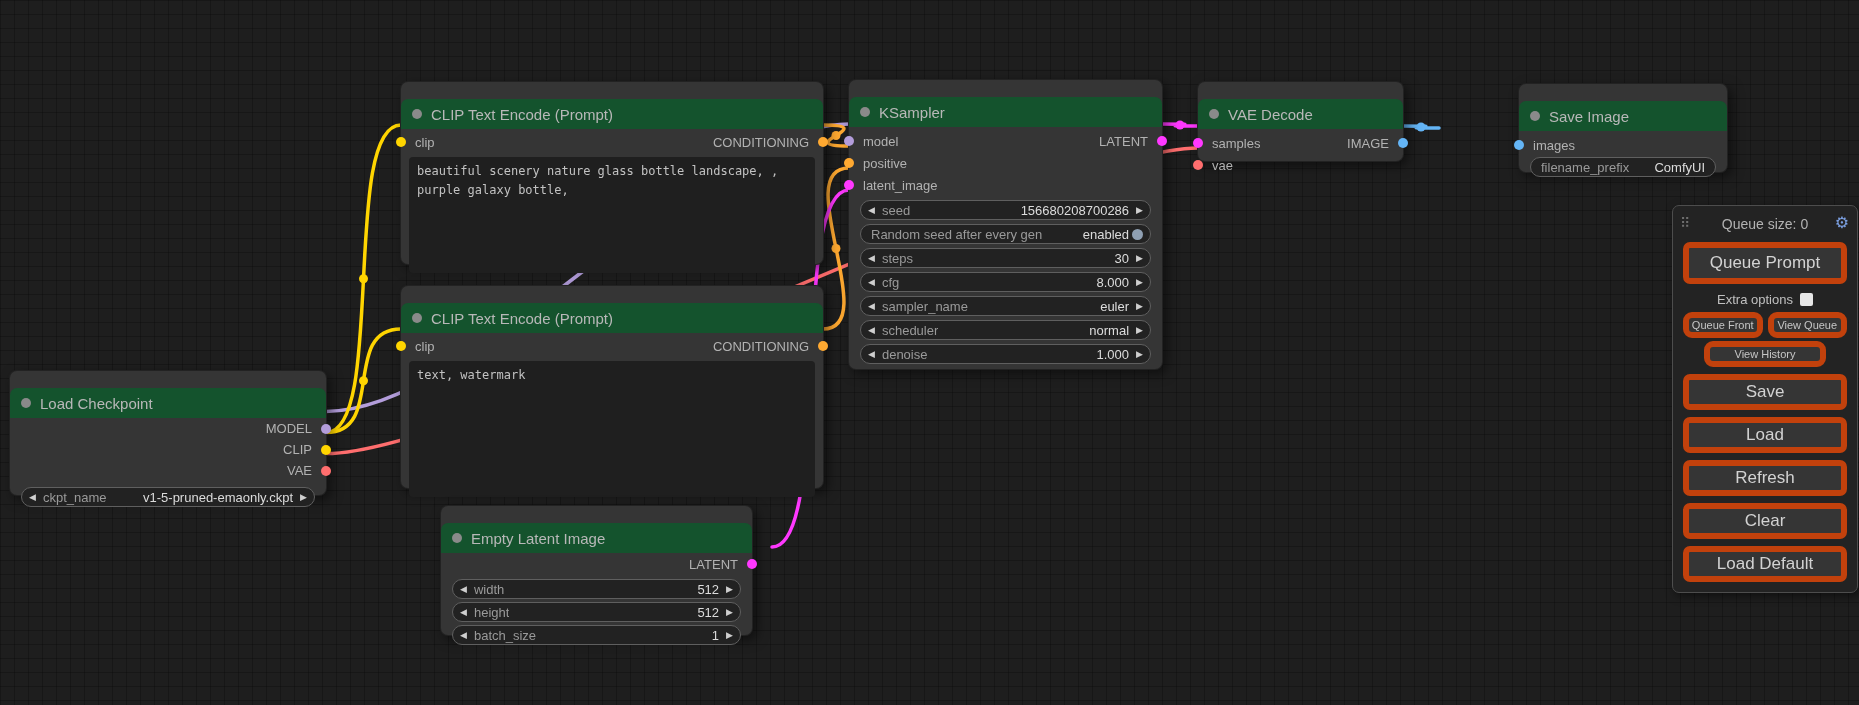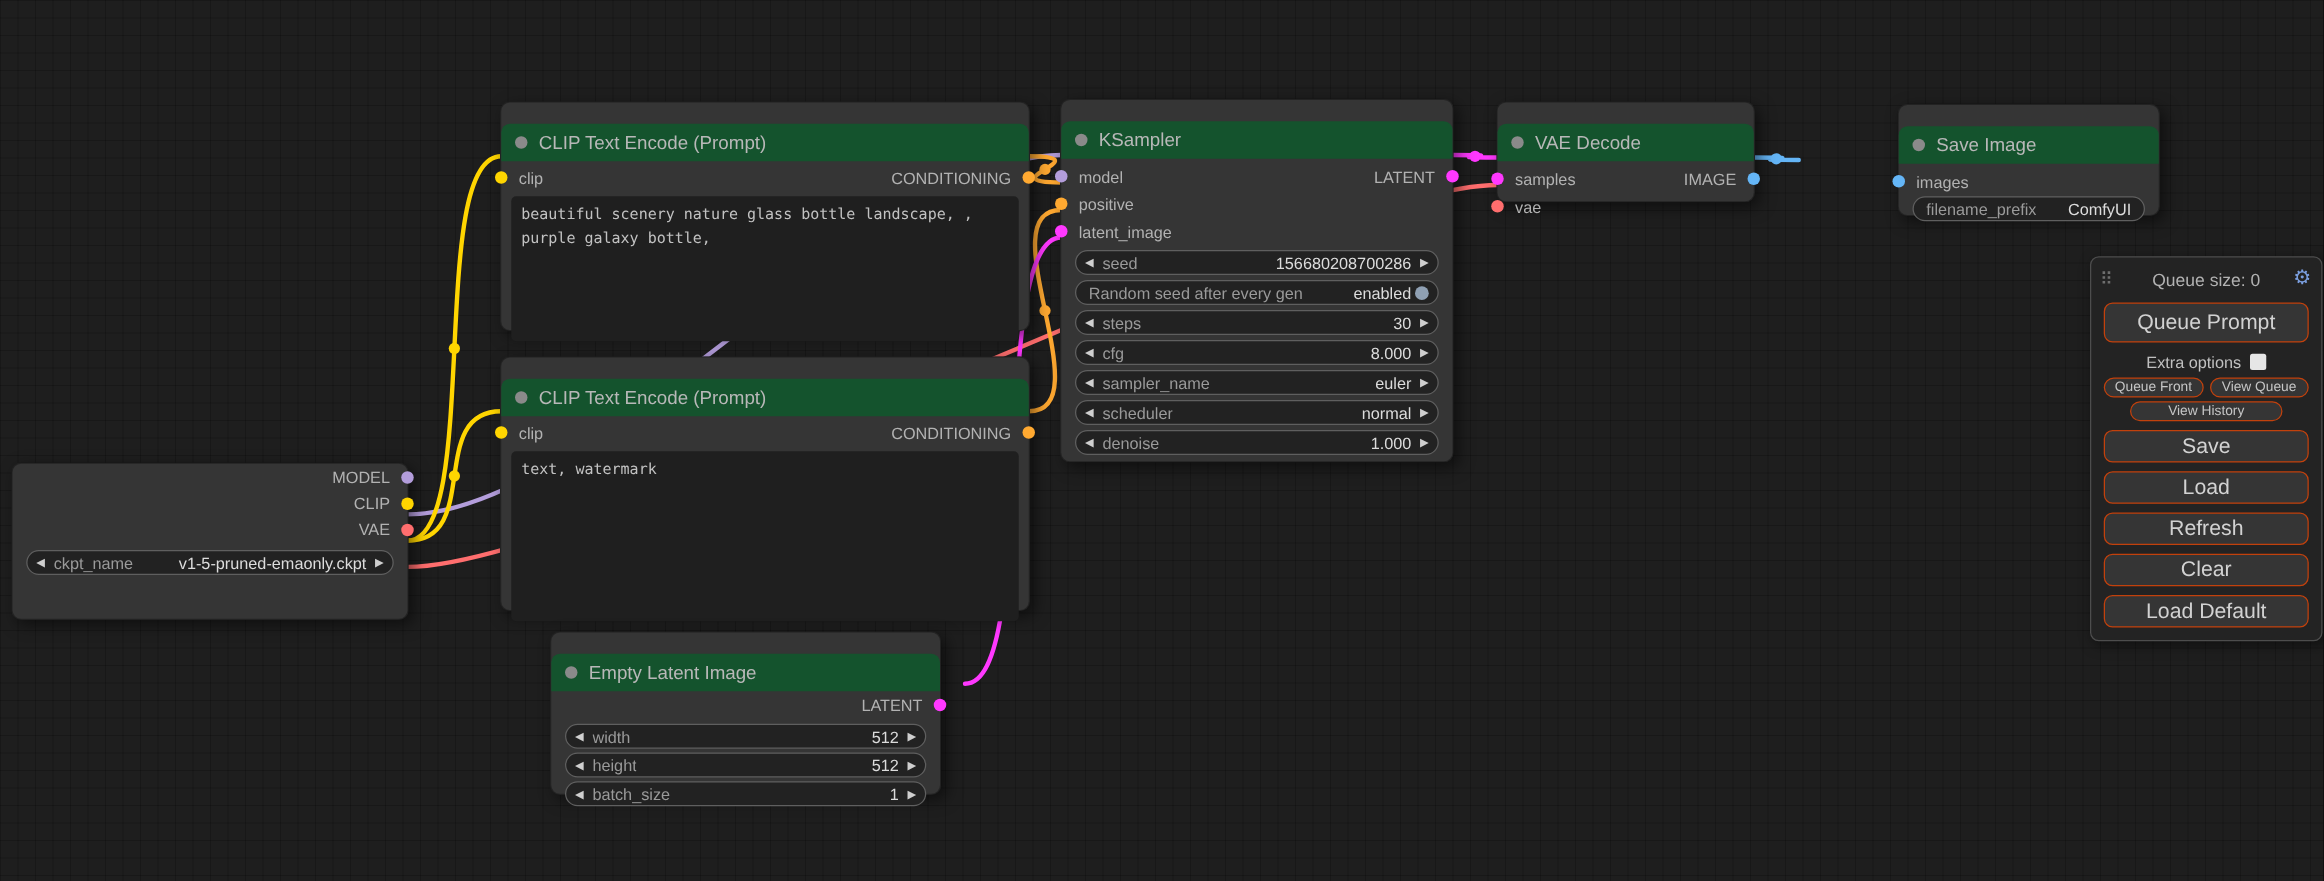--- a/index.html
+++ b/index.html
@@ -102,21 +102,21 @@
   .menu-header {
     position: relative; height: 20px;
     display: flex; align-items: center; justify-content: center;
     color: #b2b2b2; font-size: 14px;
   }
   .drag { position: absolute; left: -3px; top: 1px; color: #6e6e6e; font-size: 14px; cursor: move; }
   .gear { position: absolute; right: -2px; top: 0; font-size: 16px; cursor: pointer; line-height: 1.1; }
   .btn {
     display: block; width: 100%;
     background: #353535;
-    border: 1px solid #c2410c;
+    border: 6px solid #c2410c;
     border-radius: 7px;
     color: #d2d2d2;
     font-family: "Liberation Sans", sans-serif;
     cursor: pointer;
   }
   .btn-qp { font-size: 17px; padding: 5px 0; margin-top: 8px; }
   .extra {
     display: flex; align-items: center; justify-content: center; gap: 7px;
     color: #c0c0c0; font-size: 13px; margin: 8px 0 5px;
   }
@@ -146,20 +146,24 @@
       <circle cx="836" cy="248.5" r="4.5" fill="#FFA931"></circle>
       <path d="M 772 547 C 832 547, 789 190, 849 190" stroke="#FF38FF" stroke-width="3.5" fill="none" stroke-linecap="round"></path>
       <circle cx="810.5" cy="368.5" r="4.5" fill="#FF38FF"></circle>
       <path d="M 1162 124 C 1222 124, 1138 126, 1198 126" stroke="#FF38FF" stroke-width="3.5" fill="none" stroke-linecap="round"></path>
       <circle cx="1180" cy="125" r="4.5" fill="#FF38FF"></circle>
       <path d="M 1403 126 C 1463 126, 1379 128, 1439 128" stroke="#64B5F6" stroke-width="3.5" fill="none" stroke-linecap="round"></path>
       <circle cx="1421" cy="127" r="4.5" fill="#64B5F6"></circle>
     </svg>
 
   <div class="node" style="left:9px; top:370px; width:318px; height:126px;">
+    <div class="node-title">
+      <span class="title-dot"></span>
+      <span>Load Checkpoint</span>
+    </div>
     <div class="slots">
       <div class="slot-row" style="height:21px;">
         <span class="out-label">MODEL</span>
         <span class="slot-out" style="background-color: rgb(179, 157, 219);"></span>
       </div>
       <div class="slot-row" style="height:21px;">
         <span class="out-label">CLIP</span>
         <span class="slot-out" style="background-color: rgb(255, 213, 0);"></span>
       </div>
       <div class="slot-row" style="height:21px;">

